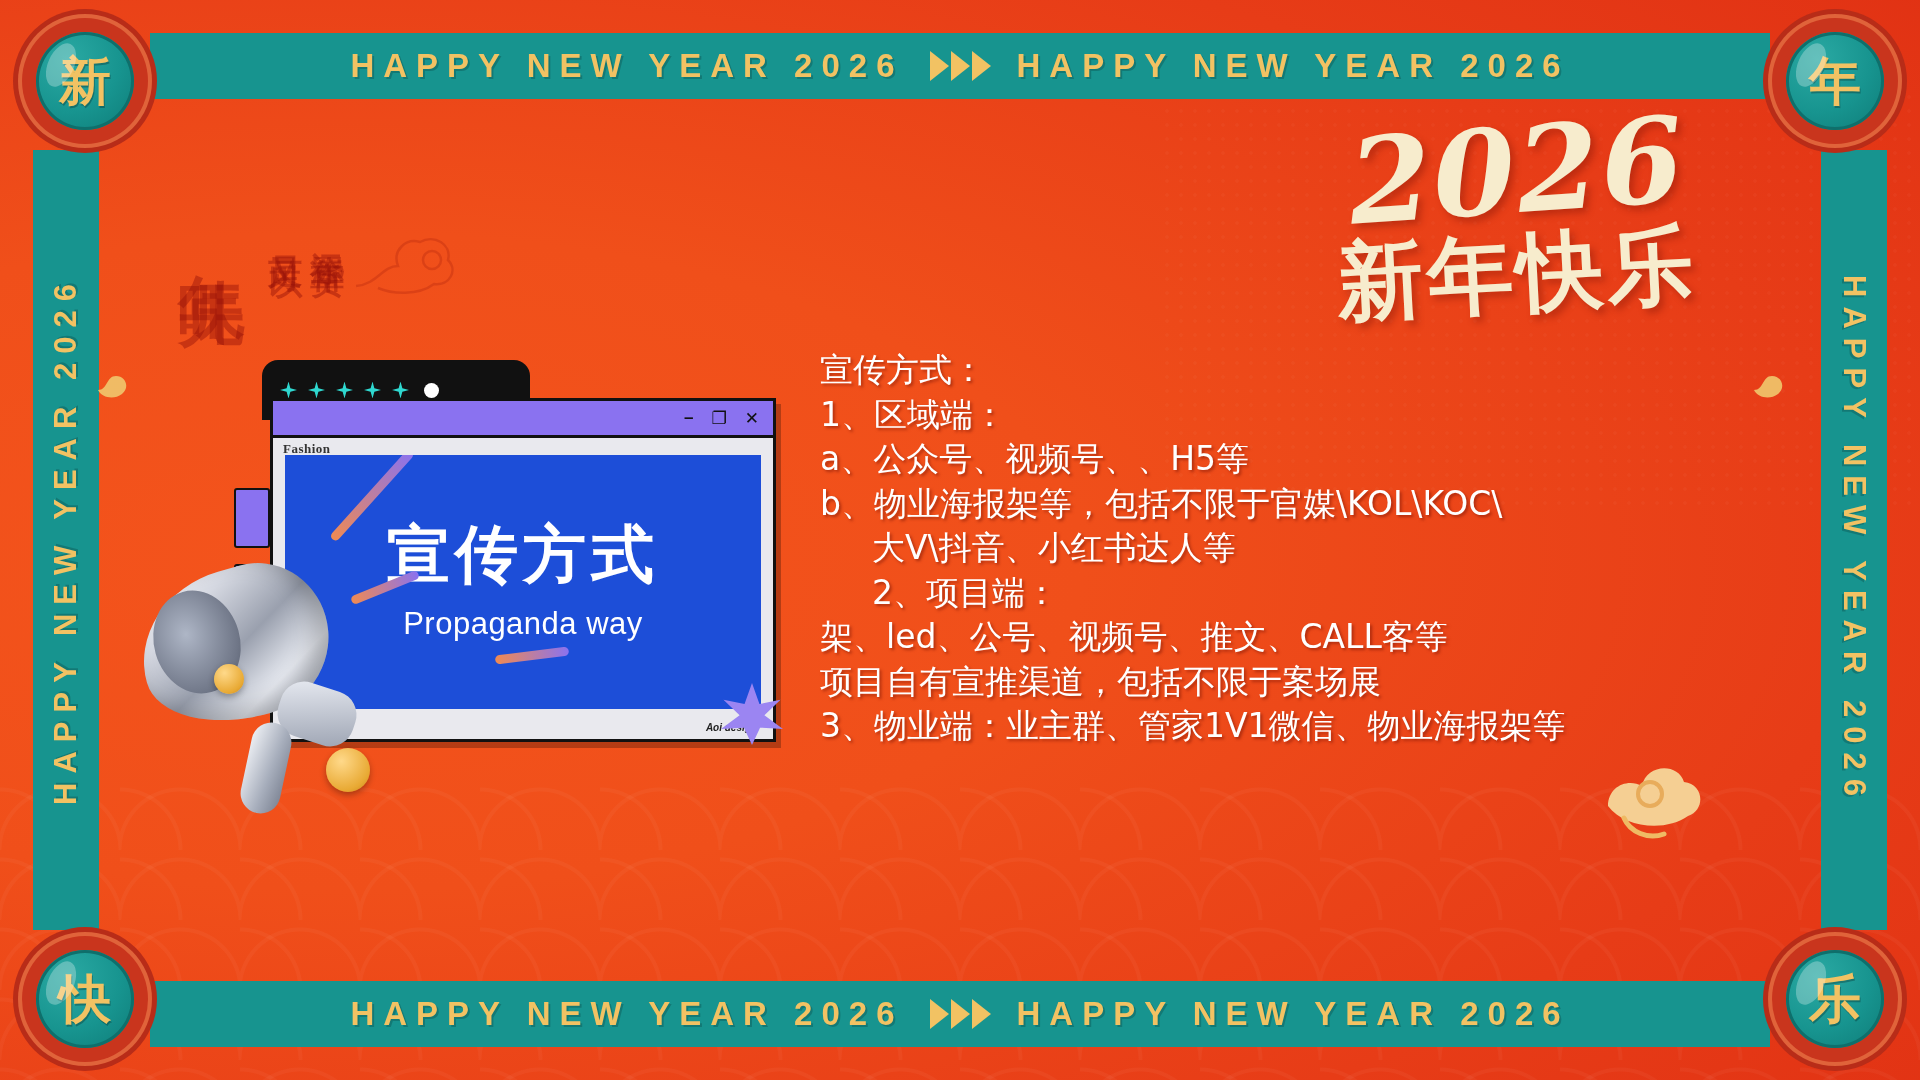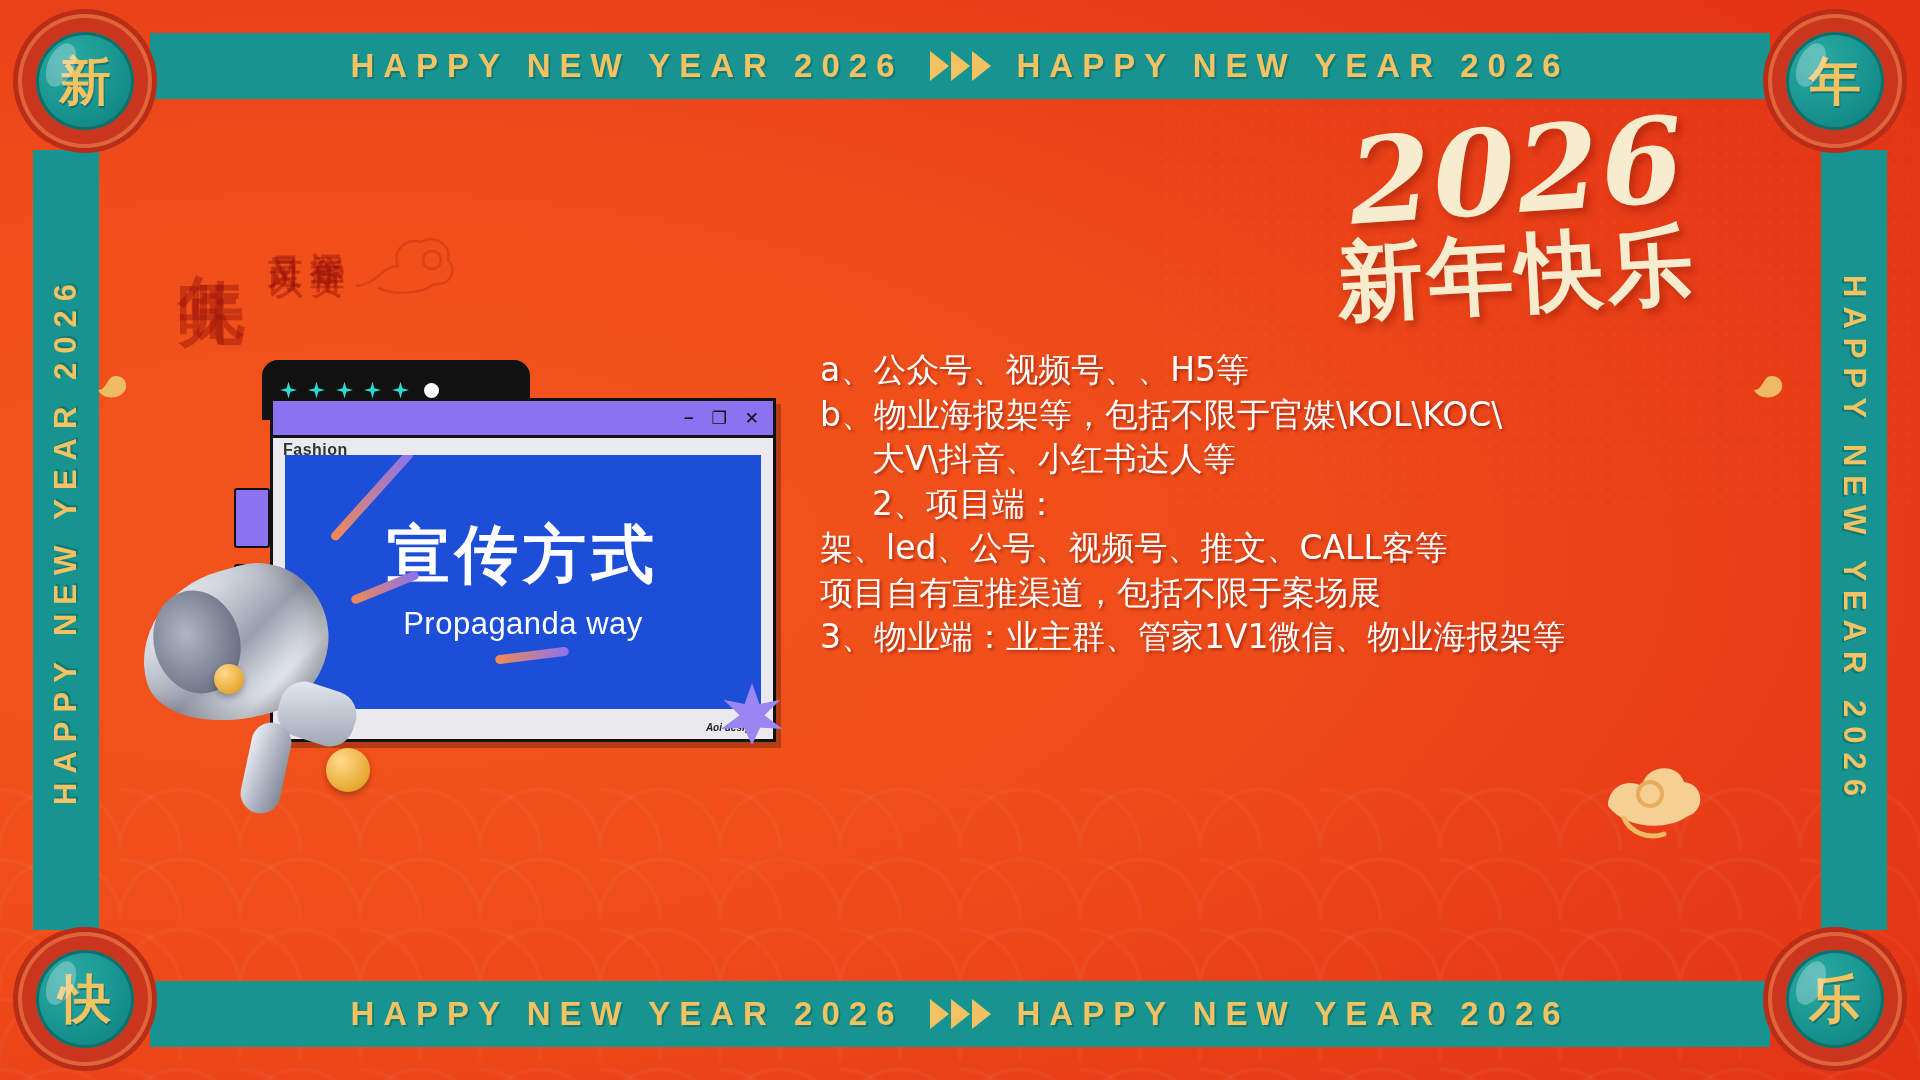--- a/index.html
+++ b/index.html
@@ -114,21 +114,21 @@
   .mock-win{
     position:absolute;left:18px;top:38px;width:500px;height:338px;
     background:#e9e9ee;border:3px solid #111;box-shadow:5px 6px 0 rgba(0,0,0,.25);
   }
   .mock-title{
     height:34px;background:#8a72f0;border-bottom:3px solid #111;
     display:flex;align-items:center;justify-content:flex-end;gap:18px;padding-right:14px;color:#111;
     font-size:17px;font-weight:700;
   }
   .mock-label{
-    position:absolute;left:10px;top:40px;font-size:16px;font-weight:700;color:#333;letter-spacing:.5px;
+    position:absolute;left:10px;top:40px;font-size:13px;font-weight:700;color:#333;letter-spacing:.5px;font-family:Liberation Serif, serif;
   }
   .mock-screen{
     position:absolute;left:12px;top:54px;right:12px;bottom:30px;background:#1d4ed8;
     display:flex;flex-direction:column;align-items:center;justify-content:center;
     overflow:hidden;
   }
   .mock-cn{color:#fff;font-size:63px;font-weight:700;letter-spacing:5px;line-height:1;
     font-family:"DejaVu Sans","Liberation Sans",sans-serif;}
   .mock-en{color:#fff;font-size:31px;margin-top:20px;letter-spacing:.5px;}
   .mock-sign{position:absolute;right:16px;bottom:6px;font-size:10px;font-style:italic;font-weight:700;color:#222;}
@@ -328,20 +328,22 @@
   <svg class="gold-cloud gc3" viewBox="0 0 44 40">
     <path d="M6 30 C16 30 14 16 24 16 C34 16 38 28 30 34 C22 40 10 38 6 30Z" fill="#f0c169"></path>
   </svg>
   <svg class="gold-cloud gc2" viewBox="0 0 120 110">
     <path d="M18 66 C18 46 38 38 52 46 C56 24 88 22 94 42 C114 44 116 70 98 76 C76 92 34 88 18 66Z" fill="#f6d79a"></path>
     <path d="M34 78 C40 92 58 100 74 94" fill="none" stroke="#f0c169" stroke-width="5" stroke-linecap="round"></path>
     <circle cx="60" cy="54" r="12" fill="none" stroke="#e8b25f" stroke-width="4"></circle>
   </svg>
 
   <div class="body-text">
+    <div class="ln">宣传方式：</div>
+    <div class="ln">1、区域端：</div>
     <div class="ln">a、公众号、视频号、、H5等</div>
     <div class="ln">b、物业海报架等，包括不限于官媒\KOL\KOC\</div>
     <div class="ln indent">大V\抖音、小红书达人等</div>
     <div class="ln indent">2、项目端：</div>
     <div class="ln">架、led、公号、视频号、推文、CALL客等</div>
     <div class="ln">项目自有宣推渠道，包括不限于案场展</div>
     <div class="ln">3、物业端：业主群、管家1V1微信、物业海报架等</div>
   </div>
 
 </div>

